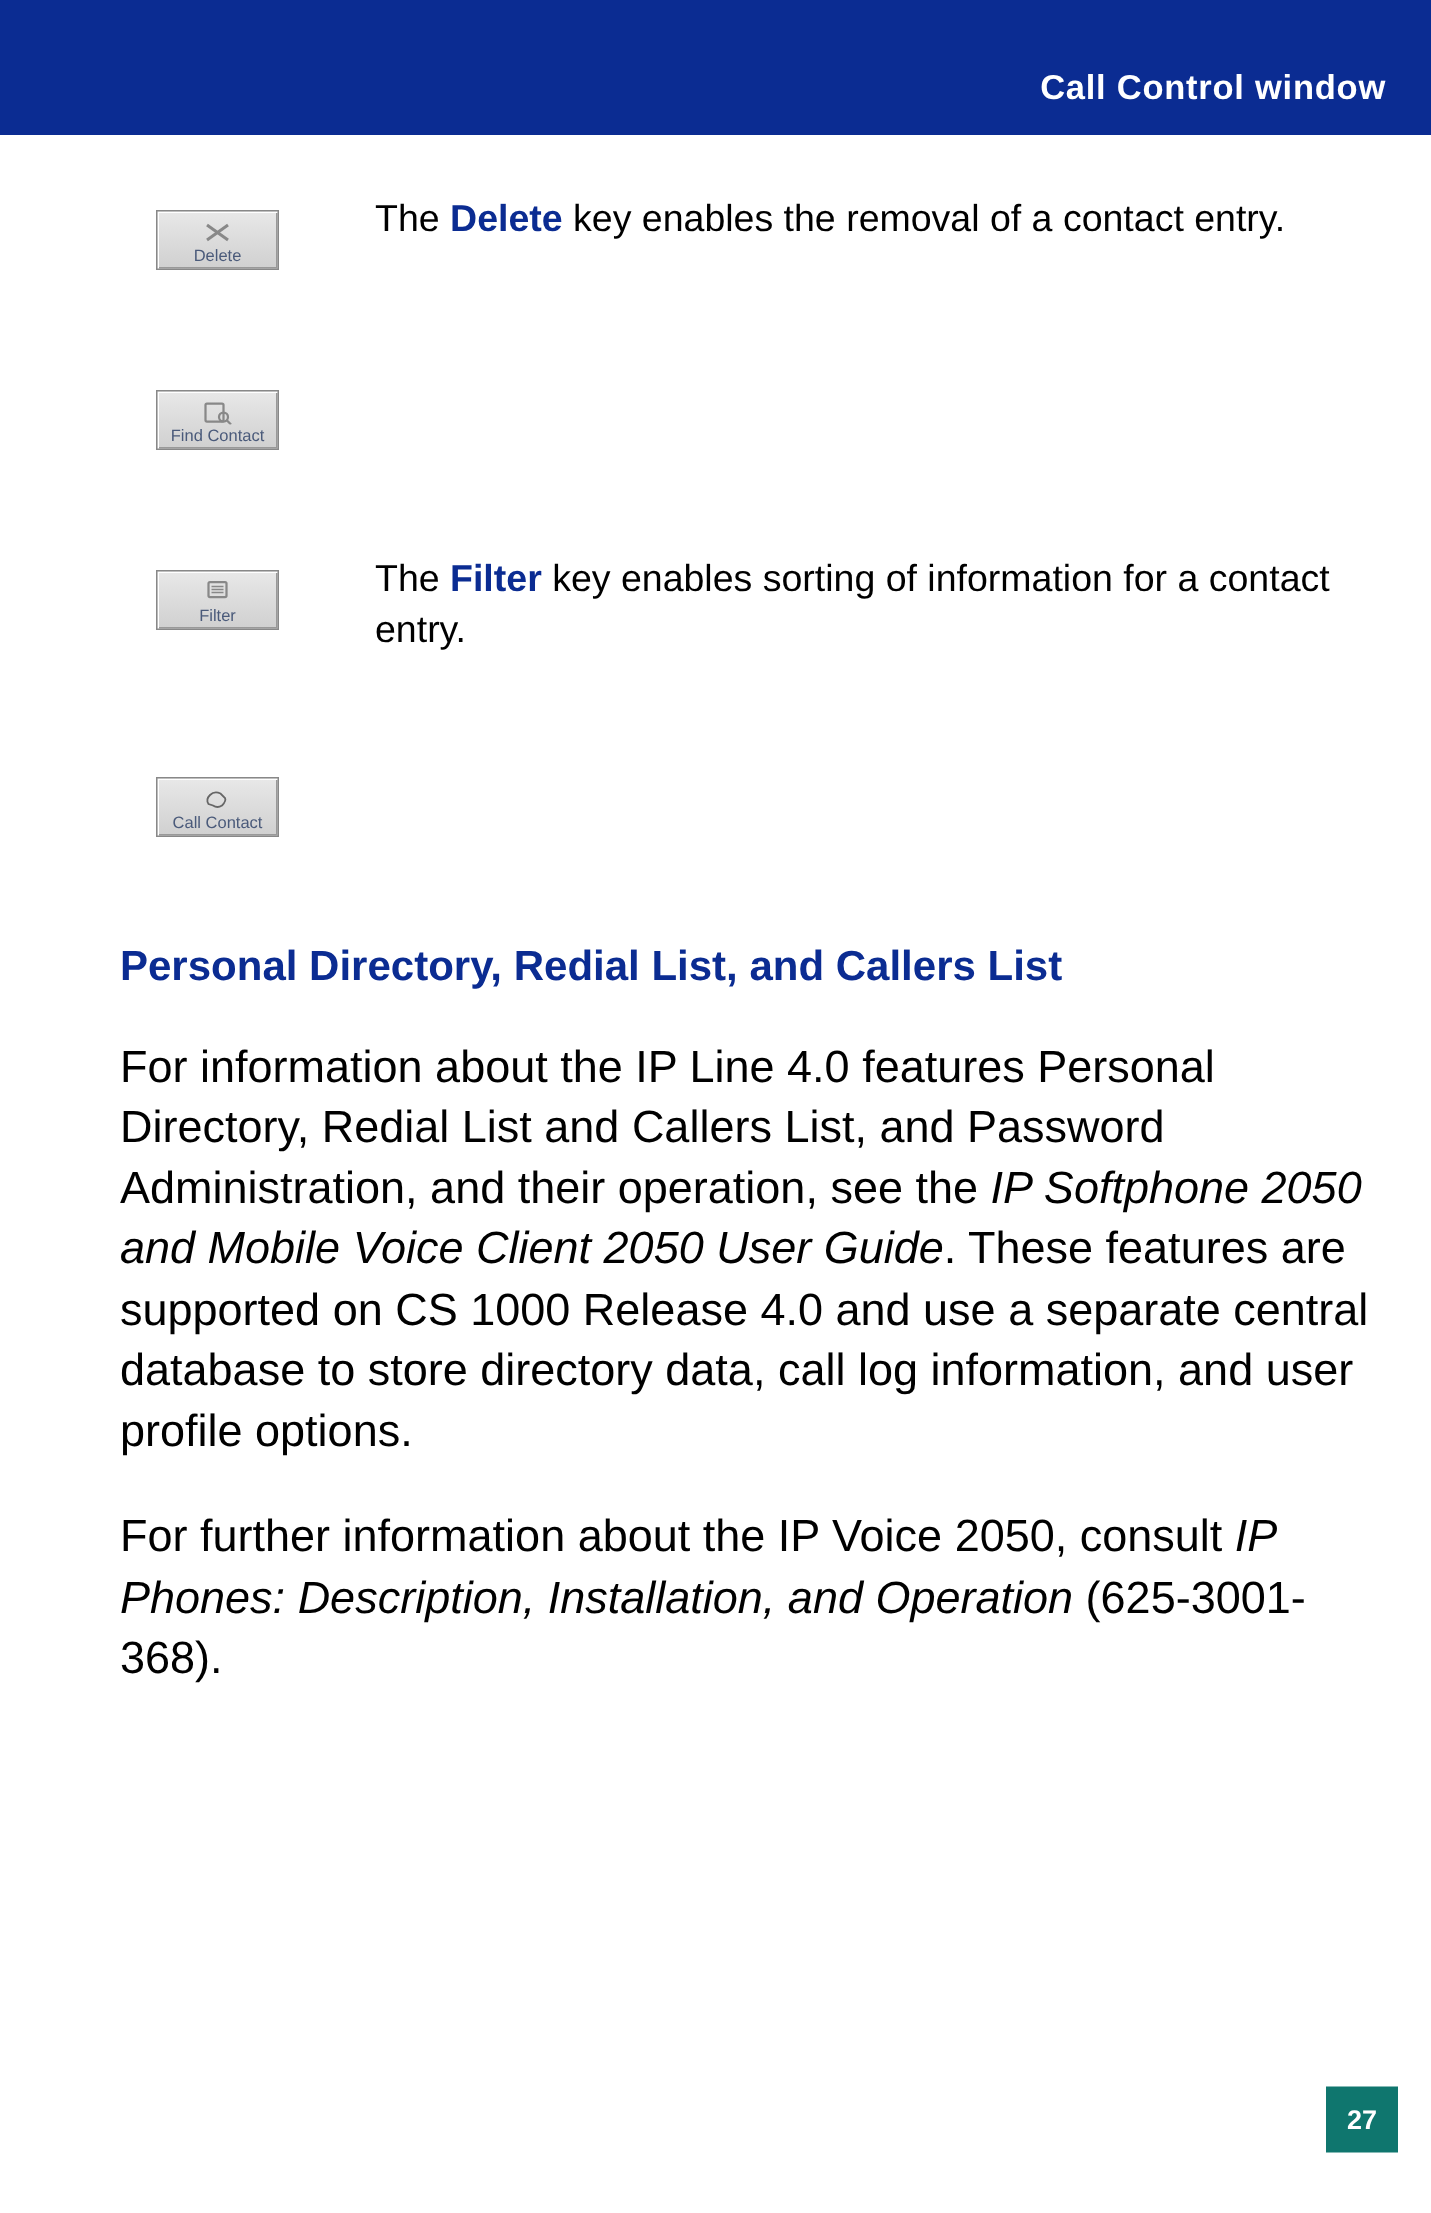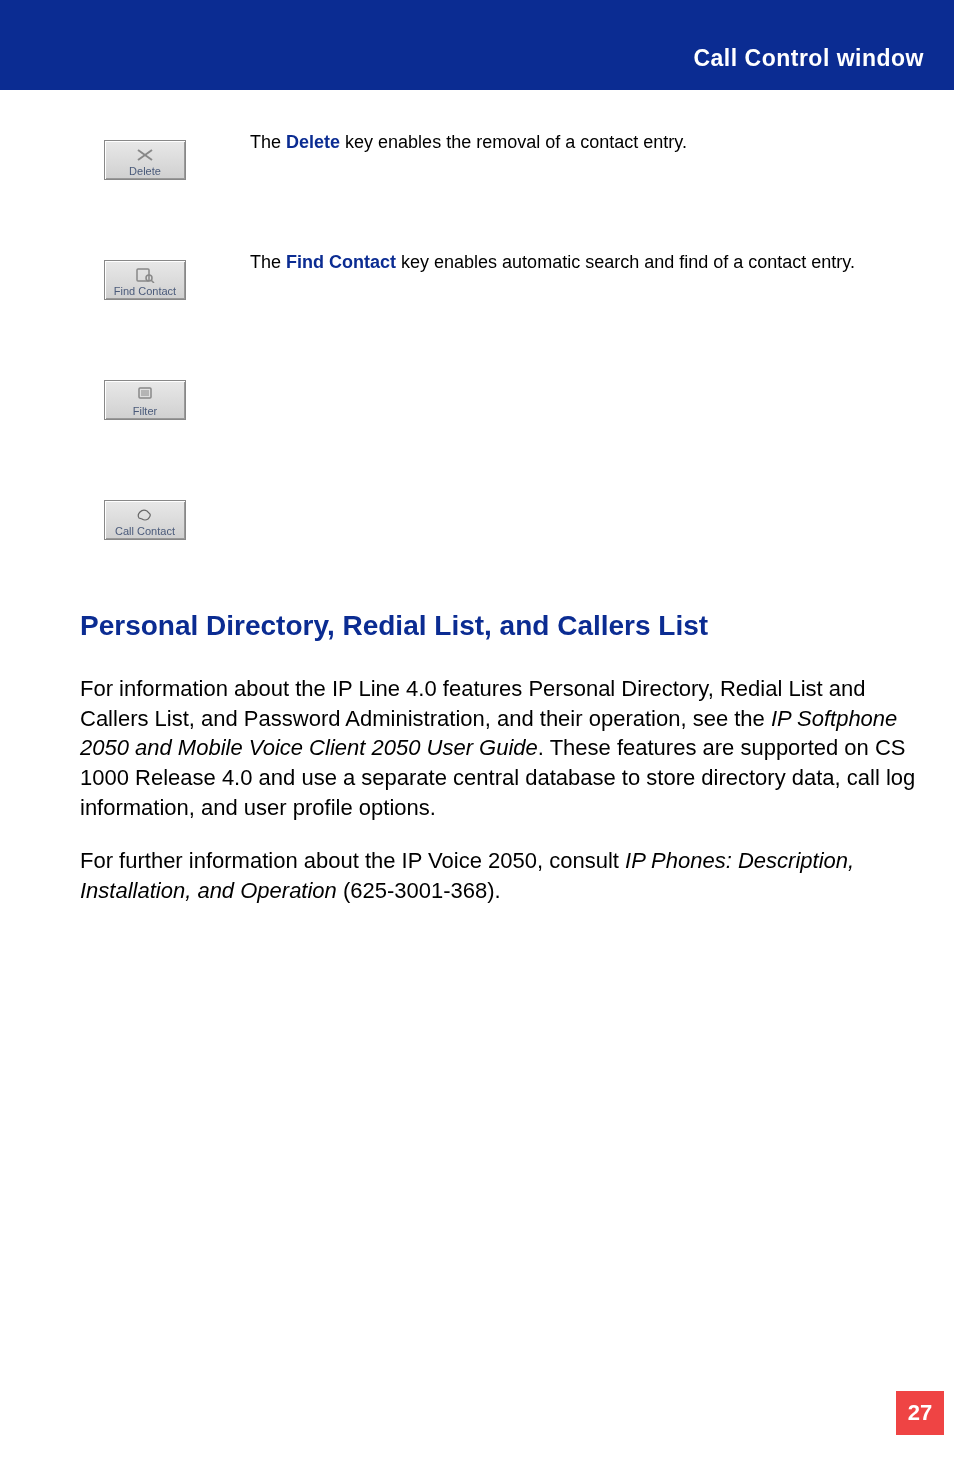--- a/index.html
+++ b/index.html
@@ -81,55 +81,55 @@
     color: #888;
   }
   .key-button .caption {
     font-size: 11px;
     color: #4a5a7a;
     font-family: Arial, sans-serif;
     white-space: nowrap;
   }
   .key-desc {
     flex: 1;
-    font-size: 18px;
+    font-size: 25px;
     line-height: 1.35;
     padding-top: 0px;
   }
   .bold-blue {
     color: #0b2c92;
     font-weight: bold;
   }
   .section-heading {
     color: #0b2c92;
     font-family: "Futura", "Trebuchet MS", Arial, sans-serif;
     font-weight: bold;
     font-size: 28px;
     margin-top: 20px;
     margin-bottom: 32px;
   }
   .body-para {
-    font-size: 22px;
+    font-size: 30px;
     line-height: 1.35;
     margin-bottom: 24px;
   }
   .italic {
     font-style: italic;
   }
   .page-number {
     position: absolute;
-    right: 40px;
+    right: 52px;
     bottom: 40px;
     width: 48px;
     height: 44px;
-    background: #ef4444;
+    background: #0f766e;
     color: #ffffff;
     font-family: "Futura", "Trebuchet MS", Arial, sans-serif;
     font-weight: bold;
-    font-size: 22px;
+    font-size: 18px;
     display: flex;
     align-items: center;
     justify-content: center;
   }
 </style>
 </head>
 <body>
 
 <div class="page">
 
@@ -163,39 +163,39 @@
           <span class="glyph">
             <svg viewBox="0 0 20 16" width="20" height="16">
               <rect x="2" y="2" width="12" height="12" rx="1" fill="none" stroke="#888" stroke-width="1.5"></rect>
               <circle cx="14" cy="11" r="3" fill="none" stroke="#888" stroke-width="1.5"></circle>
               <line x1="16" y1="13" x2="19" y2="16" stroke="#888" stroke-width="1.5"></line>
             </svg>
           </span>
           <span class="caption">Find Contact</span>
         </div>
       </div>
-      <div class="key-desc">
-        <span>The </span><span class="bold-blue">Find Contact</span><span> key enables automatic search and find of a contact entry.</span>
-      </div>
     </div>
 
     <div class="key-row">
       <div class="key-icon-wrap">
         <div class="key-button">
           <span class="glyph">
             <svg viewBox="0 0 20 16" width="20" height="16">
               <rect x="4" y="1" width="12" height="10" rx="1" fill="none" stroke="#888" stroke-width="1.5"></rect>
               <line x1="6" y1="4" x2="14" y2="4" stroke="#888" stroke-width="1"></line>
               <line x1="6" y1="6" x2="14" y2="6" stroke="#888" stroke-width="1"></line>
               <line x1="6" y1="8" x2="14" y2="8" stroke="#888" stroke-width="1"></line>
             </svg>
           </span>
           <span class="caption">Filter</span>
         </div>
       </div>
+      <div class="key-desc">
+        <span>The </span><span class="bold-blue">Filter</span><span> key enables sorting of information for a contact entry.</span>
+      </div>
     </div>
 
     <div class="key-row">
       <div class="key-icon-wrap">
         <div class="key-button">
           <span class="glyph">
             <svg viewBox="0 0 20 16" width="20" height="16">
               <path d="M4 11 Q2 8 5 5 Q8 2 12 4 L15 7 Q16 9 13 12 Q10 14 7 12 Z" fill="none" stroke="#666" stroke-width="1.2"></path>
             </svg>
           </span>

